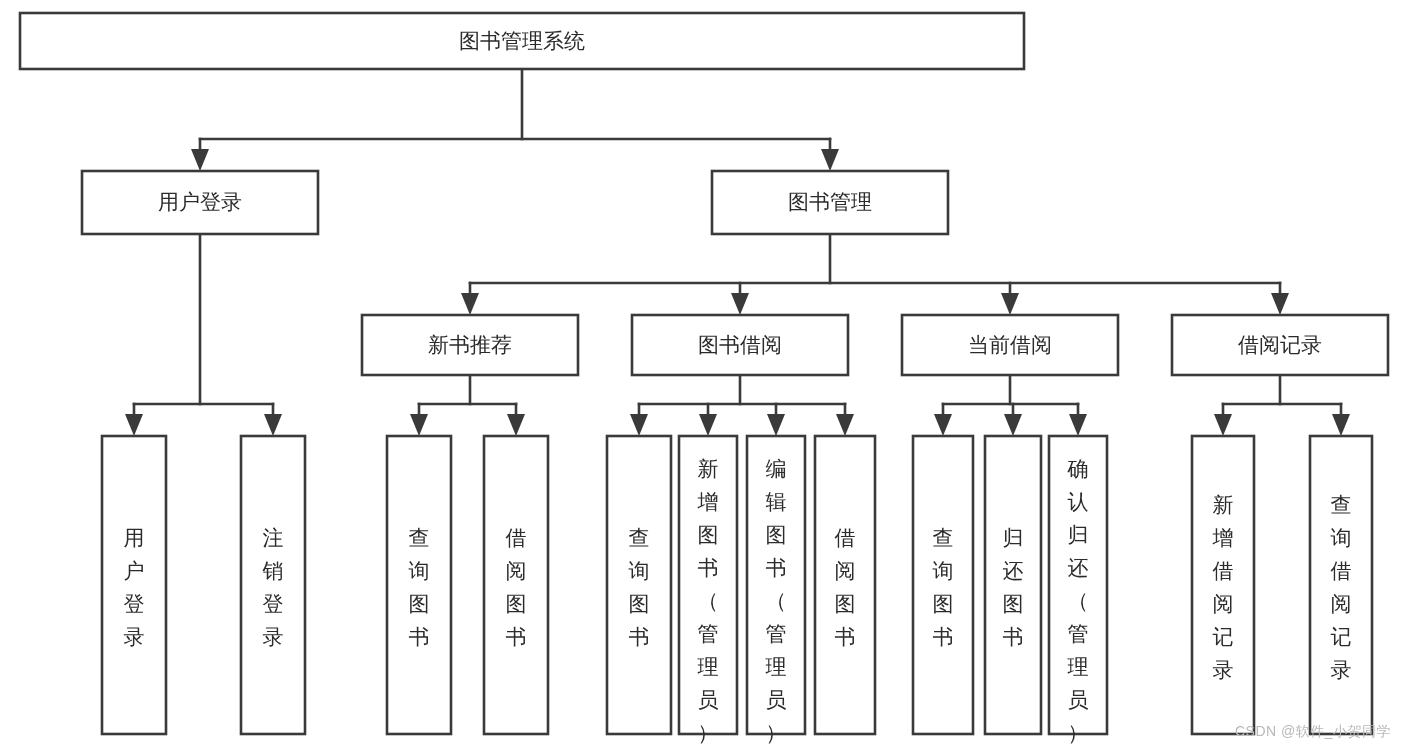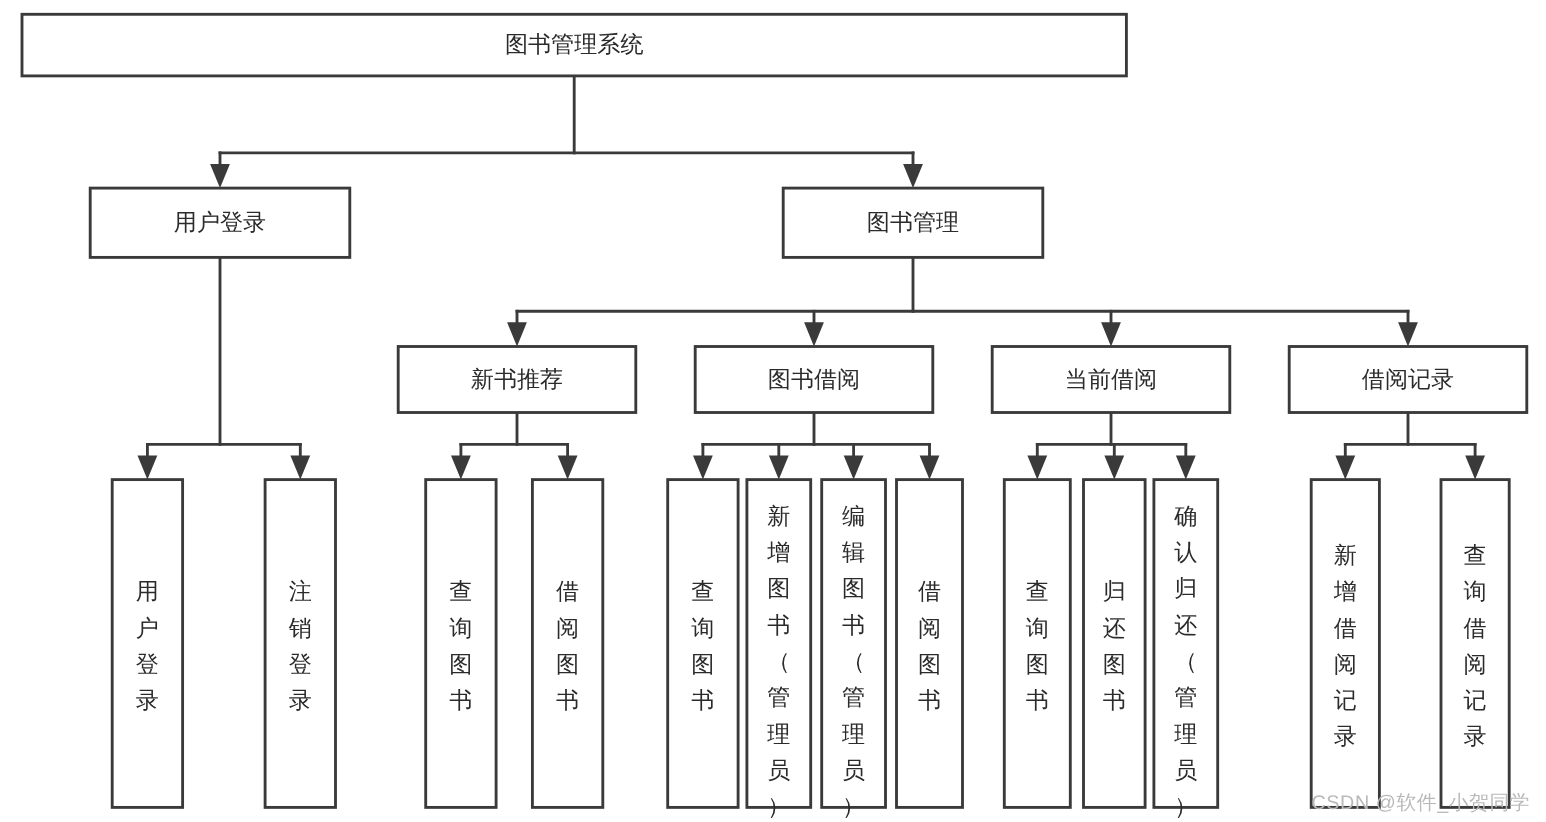--- a/index.html
+++ b/index.html
@@ -52,21 +52,21 @@
     font-family: "Liberation Sans", "DejaVu Sans", sans-serif;
     fill: #2b2b2b;
     font-size: 21px;
     text-anchor: middle;
   }
   .watermark {
     position: absolute;
     right: 14px;
     bottom: 6px;
     font-family: "Liberation Sans", "DejaVu Sans", sans-serif;
-    font-size: 18px;
+    font-size: 14px;
     color: #b9b9b9;
     letter-spacing: 0.5px;
     white-space: nowrap;
     pointer-events: none;
   }
 </style>
 </head>
 <body>
 
 <div id="diagram-root">

